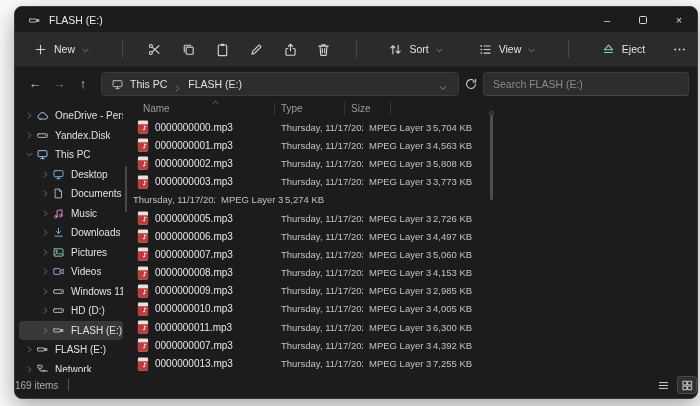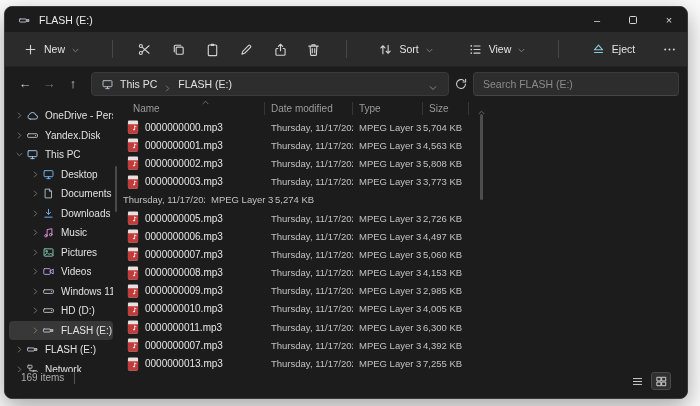--- a/index.html
+++ b/index.html
@@ -1,18 +1,18 @@
 <!DOCTYPE html>
 <html><head>
 <meta charset="utf-8">
 <style>
 *{margin:0;padding:0;box-sizing:border-box}
 html,body{width:700px;height:406px;overflow:hidden}
 body{background:#fbfbfb;font-family:"Liberation Sans","DejaVu Sans",sans-serif}
-.window{position:absolute;left:4px;top:6px;width:684px;height:393px;background:#1c1c1c;border:1px solid #3a3a3a;border-radius:8px;box-shadow:0 8px 24px rgba(0,0,0,.35);overflow:hidden;color:#e8e8e8}
+.window{position:absolute;left:14px;top:6px;width:684px;height:393px;background:#1c1c1c;border:1px solid #3a3a3a;border-radius:8px;box-shadow:0 8px 24px rgba(0,0,0,.35);overflow:hidden;color:#e8e8e8}
 
 .titlebar{height:25px;display:flex;align-items:center;background:#1c1c1c}
 .tb-appicon{width:13px;height:13px;margin-left:13px;color:#b6bcc4;flex:0 0 13px}
 .tb-title{font-size:10.5px;margin-left:8px;color:#ececec}
 .win-controls{margin-left:auto;display:flex;height:100%}
 .wc{width:36px;height:100%;display:flex;align-items:center;justify-content:center;color:#d8d8d8;font-size:11px;background:none;border:none;cursor:default}
 .maxbox{width:8px;height:8px;border:1px solid #d8d8d8;border-radius:1.5px;display:block}
 
 .toolbar{height:35px;background:#2b2b2b;display:flex;align-items:center;gap:18px;padding:0 10px;border-bottom:1px solid #232323}
 .tbtn{display:flex;align-items:center;gap:6px;padding:0 8px;height:26px;border:none;background:none;color:#e4e4e4;font-size:10.5px;border-radius:4px}
@@ -56,21 +56,21 @@
 .frow{display:flex;align-items:center;height:18.2px;font-size:10px}
 .c-name{width:148px;display:flex;align-items:center;padding-left:10px;color:#e6e6e6;white-space:nowrap;overflow:hidden}
 .mp3i{width:12px;height:14px;flex:0 0 12px;margin-right:6px}
 .c-date{width:88px;padding-left:6px;color:#c2c2c2;font-size:9.5px;white-space:nowrap;overflow:hidden}
 .c-type{width:70px;padding-left:6px;color:#c2c2c2;font-size:9.5px;white-space:nowrap;overflow:hidden}
 .c-size{width:46px;padding-right:2px;color:#c2c2c2;font-size:9.5px;text-align:left;white-space:nowrap}
 .vscroll{position:absolute;left:358px;top:0;width:12px;height:100%}
 .vs-up{width:9px;height:9px;display:block;margin:3px auto 2px;color:#8a8a8a}
 .vs-thumb{width:3px;height:86px;margin:0 auto;background:#4d4d4d;border-radius:2px}
 
-.statusbar{position:absolute;left:0;right:0;bottom:0;height:26px;background:#1c1c1c;display:flex;padding:0 16px;font-size:10px;color:#ababab}
+.statusbar{position:absolute;left:0;right:0;bottom:0;height:26px;background:#1c1c1c;display:flex;align-items:center;padding:0 0;font-size:10px;color:#ababab}
 .status-sep{width:1px;height:12px;background:#555;margin-left:10px}
 .view-toggles{margin-left:auto;display:flex;gap:4px}
 .vt{width:20px;height:18px;display:flex;align-items:center;justify-content:center;color:#9a9a9a;background:none;border:1px solid transparent;border-radius:3px}
 .vt.active{border-color:#4a4a4a;background:#303030}
 .vt .ticon{width:13px;height:13px}
 </style>
 </head>
 <body>
 
 <div class="window">
@@ -252,35 +252,35 @@
           <span class="sb-icon" style="color:#a9b6c4"><svg viewBox="0 0 16 16" width="100%" height="100%" fill="none" stroke="currentColor" stroke-width="1.2" stroke-linecap="round" stroke-linejoin="round">
               <path d="M4.3 2.6h4.8l2.6 2.6v8.2H4.3z"></path>
               <path d="M9.1 2.6v2.6h2.6"></path>
             </svg></span>
           <span class="sb-label">Documents</span>
         </div>
         <div class="sb-item lvl1">
           <span class="sb-chev"><svg viewBox="0 0 16 16" width="100%" height="100%" fill="none" stroke="currentColor" stroke-width="1.2" stroke-linecap="round" stroke-linejoin="round">
               <path d="M5.8 3.5 10.3 8l-4.5 4.5"></path>
             </svg></span>
-          <span class="sb-icon" style="color:#6fb1ef"><svg viewBox="0 0 16 16" width="100%" height="100%" fill="none" stroke="currentColor" stroke-width="1.2" stroke-linecap="round" stroke-linejoin="round">
-              <path d="M8 2.9v6.2M5.5 6.6 8 9.1l2.5-2.5M3.5 12.5h9"></path>
-            </svg></span>
-          <span class="sb-label">Downloads</span>
-        </div>
-        <div class="sb-item lvl1">
-          <span class="sb-chev"><svg viewBox="0 0 16 16" width="100%" height="100%" fill="none" stroke="currentColor" stroke-width="1.2" stroke-linecap="round" stroke-linejoin="round">
-              <path d="M5.8 3.5 10.3 8l-4.5 4.5"></path>
-            </svg></span>
           <span class="sb-icon" style="color:#dd8fd3"><svg viewBox="0 0 16 16" width="100%" height="100%" fill="none" stroke="currentColor" stroke-width="1.2" stroke-linecap="round" stroke-linejoin="round">
               <path d="M6.3 12V4.5l5.9-1.2v7.4"></path>
               <circle cx="4.8" cy="12" r="1.5"></circle>
               <circle cx="10.7" cy="10.7" r="1.5"></circle>
             </svg></span>
           <span class="sb-label">Music</span>
+        </div>
+        <div class="sb-item lvl1">
+          <span class="sb-chev"><svg viewBox="0 0 16 16" width="100%" height="100%" fill="none" stroke="currentColor" stroke-width="1.2" stroke-linecap="round" stroke-linejoin="round">
+              <path d="M5.8 3.5 10.3 8l-4.5 4.5"></path>
+            </svg></span>
+          <span class="sb-icon" style="color:#6fb1ef"><svg viewBox="0 0 16 16" width="100%" height="100%" fill="none" stroke="currentColor" stroke-width="1.2" stroke-linecap="round" stroke-linejoin="round">
+              <path d="M8 2.9v6.2M5.5 6.6 8 9.1l2.5-2.5M3.5 12.5h9"></path>
+            </svg></span>
+          <span class="sb-label">Downloads</span>
         </div>
         <div class="sb-item lvl1">
           <span class="sb-chev"><svg viewBox="0 0 16 16" width="100%" height="100%" fill="none" stroke="currentColor" stroke-width="1.2" stroke-linecap="round" stroke-linejoin="round">
               <path d="M5.8 3.5 10.3 8l-4.5 4.5"></path>
             </svg></span>
           <span class="sb-icon" style="color:#83c7ae"><svg viewBox="0 0 16 16" width="100%" height="100%" fill="none" stroke="currentColor" stroke-width="1.2" stroke-linecap="round" stroke-linejoin="round">
               <rect x="2.5" y="3.5" width="11" height="9" rx="1"></rect>
               <circle cx="5.5" cy="6.4" r="0.9"></circle>
               <path d="M3.5 11.1l2.9-2.9 2.3 2.3 1.9-1.9 2.9 2.9"></path>
             </svg></span>
@@ -348,21 +348,20 @@
           <span class="sb-label">Network</span>
         </div>
       </div>
     <div class="sb-scrollbar"></div>
     <div class="filearea">
       <div class="lheader">
         <span class="sortcaret"><svg viewBox="0 0 16 16" width="100%" height="100%" fill="none" stroke="currentColor" stroke-width="1.2" stroke-linecap="round" stroke-linejoin="round">
               <path d="M3.5 10.2 8 5.7l4.5 4.5"></path>
             </svg></span>
         <div class="hc hc-name">Name</div>
-        <div class="hc hc-date">Date modified</div>
         <div class="hc hc-type">Type</div>
         <div class="hc hc-size">Size</div>
       </div>
       <div class="rows" id="rows">
           <div class="frow">
             <span class="c-name">
               <span class="mp3i"><svg viewBox="0 0 13 15" width="100%" height="100%">
                   <rect x="1" y="0.5" width="11" height="14" rx="1.2" fill="#e7e2df"></rect>
                   <path d="M1 4.6h11v8.7a1.2 1.2 0 0 1-1.2 1.2H2.2A1.2 1.2 0 0 1 1 13.3z" fill="#c23b3b"></path>
                   <path d="M8.3 6.6v3.6M8.3 6.6l1.5.5" stroke="#ffffff" stroke-width="0.8" fill="none" stroke-linecap="round"></path>

